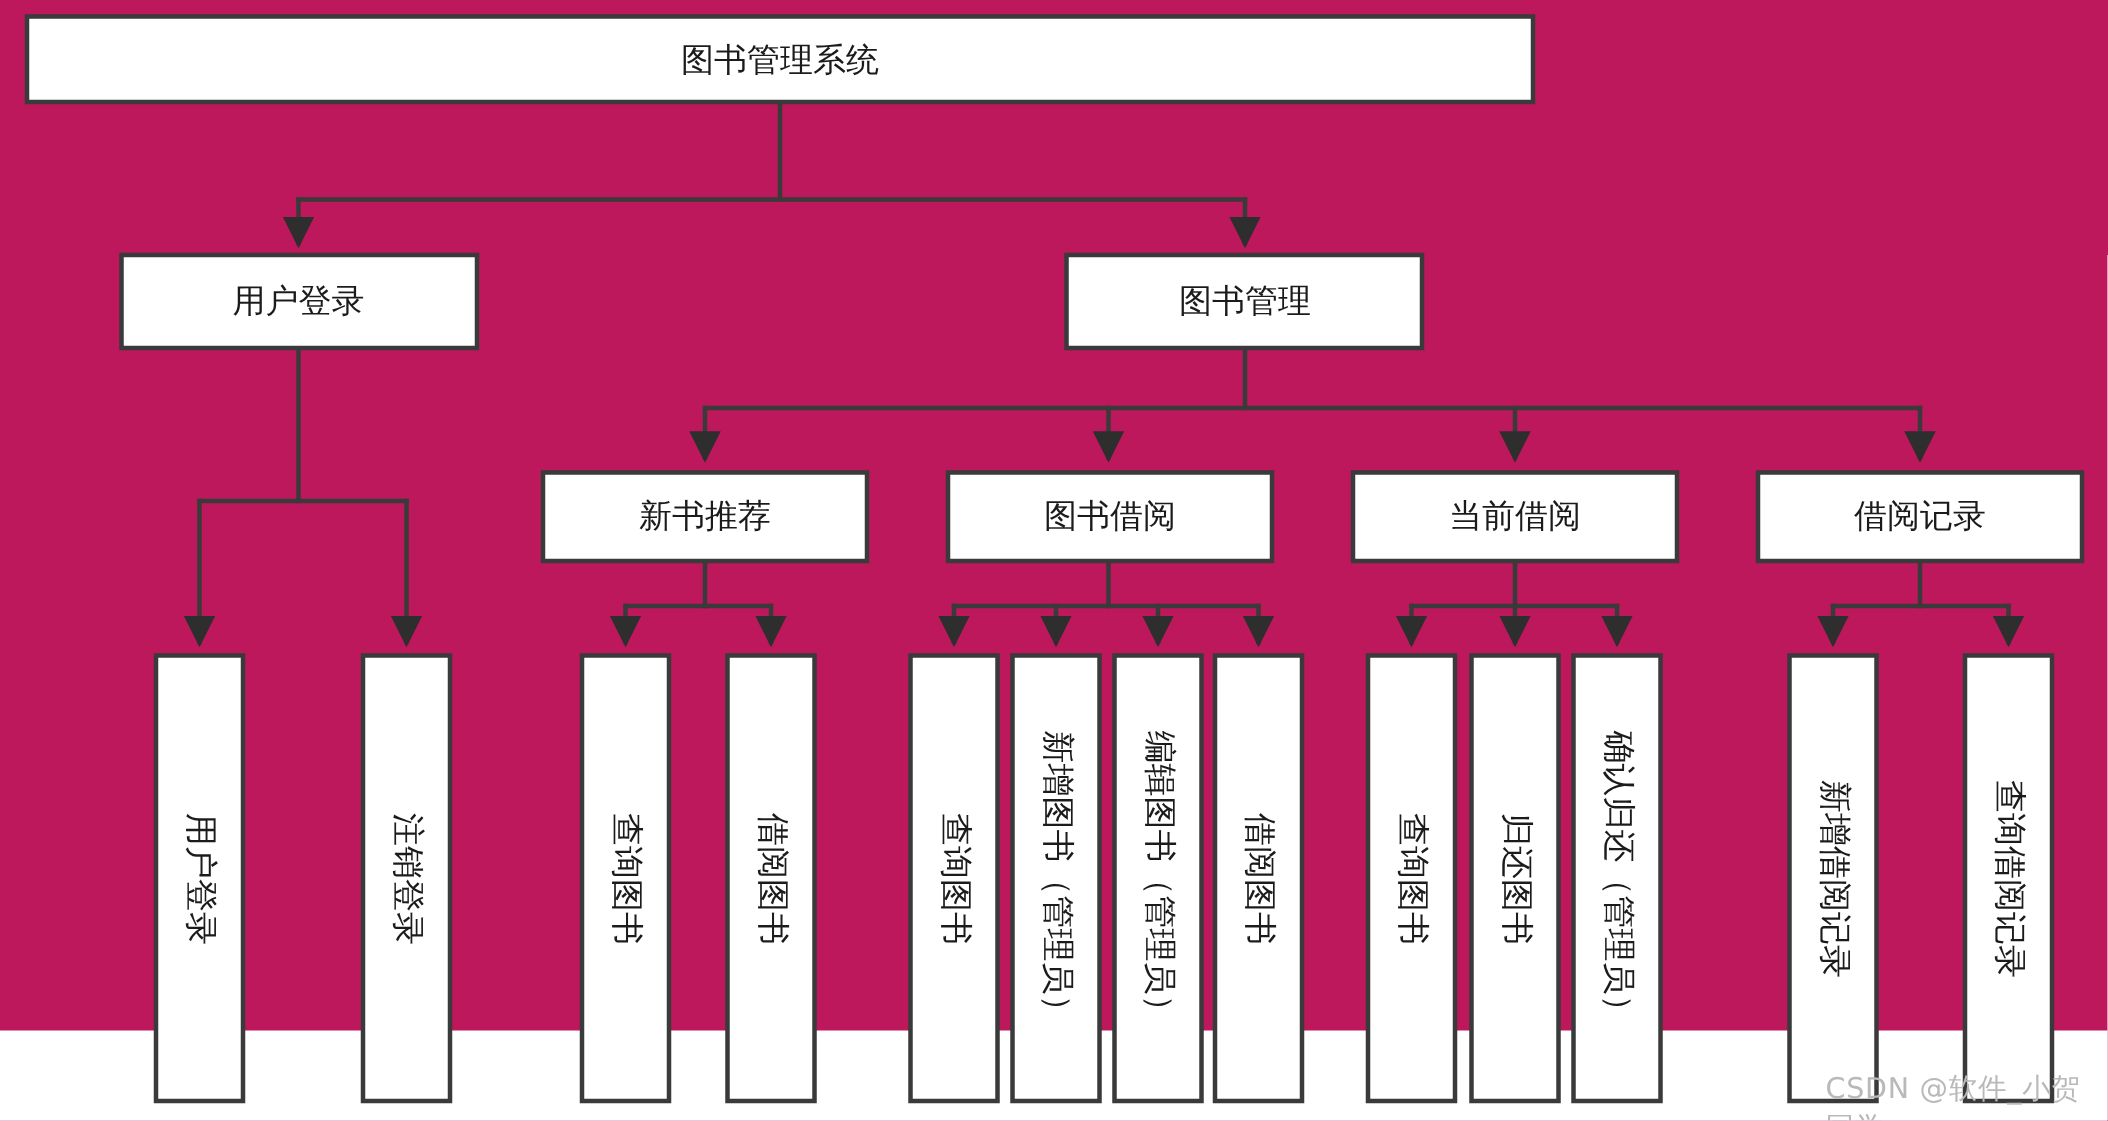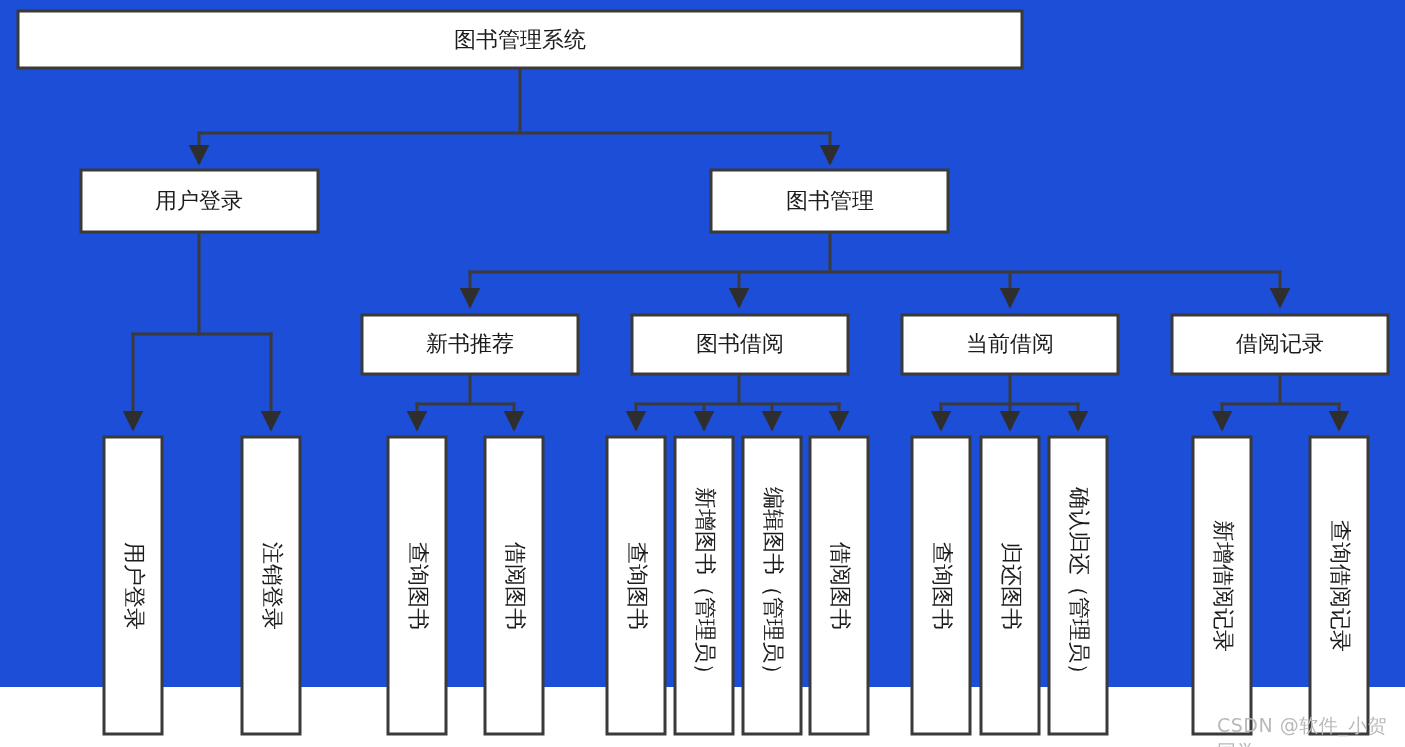--- a/index.html
+++ b/index.html
@@ -10,21 +10,21 @@
   body {
     width: 1405px;
     height: 747px;
     font-family: "DejaVu Sans", "Liberation Sans", sans-serif;
     overflow: hidden;
   }
   #diagram-root {
     position: relative;
     width: 1405px;
     height: 687px;
-    background: #1d4ed8;
+    background: #be185d;
   }
   svg#tree-svg {
     position: absolute;
     left: 0;
     top: 0;
     width: 1405px;
     height: 747px;
   }
   .node-box {
     fill: #ffffff;

